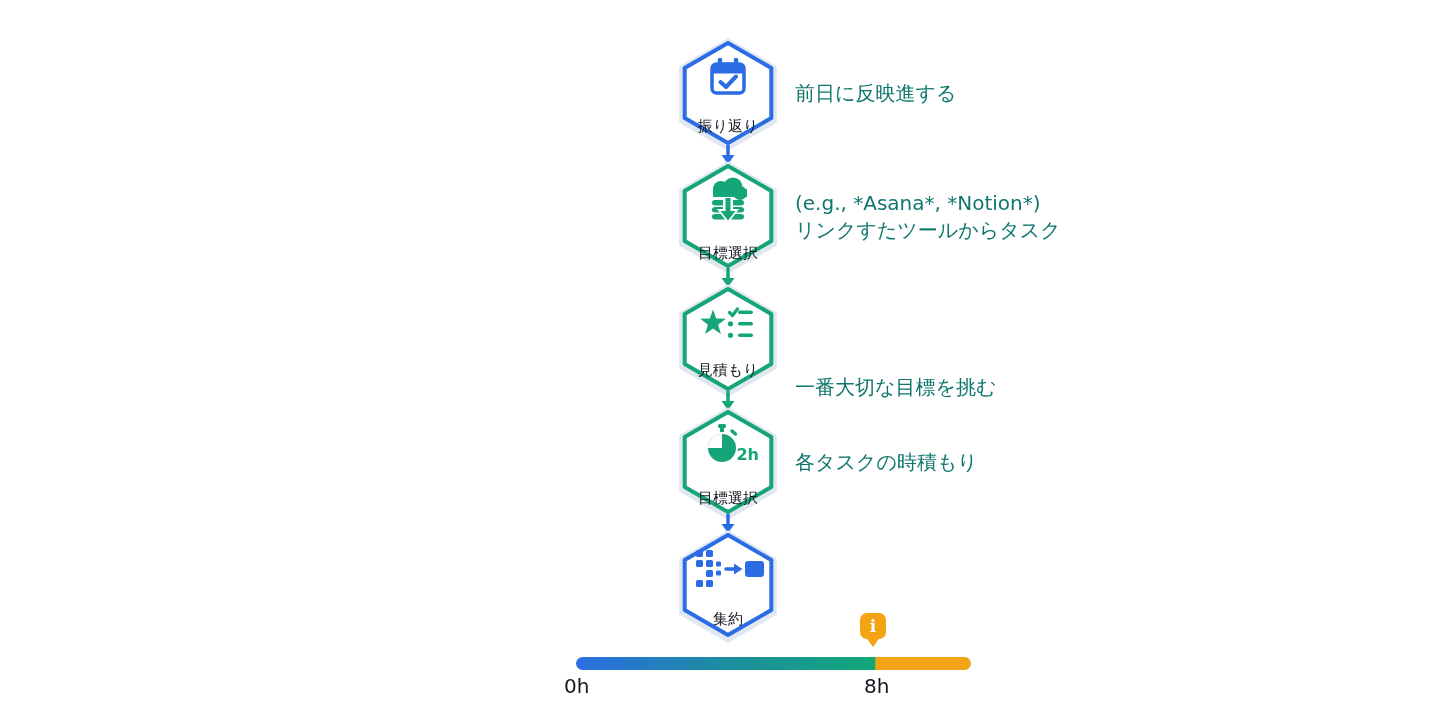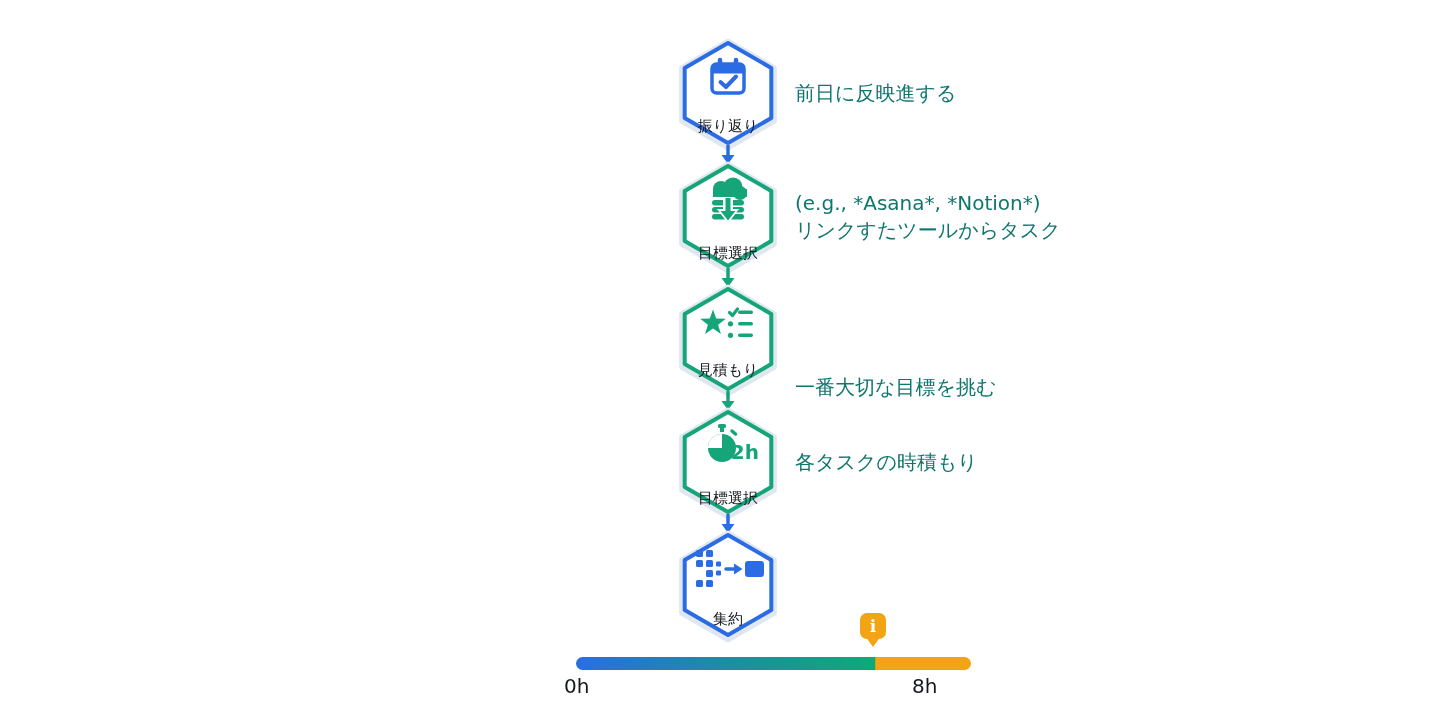--- a/index.html
+++ b/index.html
@@ -22,21 +22,21 @@
   .arrow { position:absolute; width:16px; height:20px; }
   .arrow-blue  .a-line { stroke:#2b6ce5; } .arrow-blue  .a-head { fill:#2b6ce5; }
   .arrow-green .a-line { stroke:#15a578; } .arrow-green .a-head { fill:#15a578; }
   .a-line { stroke-width:3.5; stroke-linecap:round; }
 
   
   .desc { position:absolute; left:795px; font-size:20px; line-height:27px; color:#0f766e; white-space:nowrap; }
 
   
   .sw-wrap { position:relative; margin-left:-12px; }
-  .sw-badge { position:absolute; right:-17px; bottom:5px; color:#15a578; font-weight:bold; font-size:20px; }
+  .sw-badge { position:absolute; right:-17px; bottom:5px; color:#15a578; font-weight:bold; font-size:16px; }
 
   
   .tl-bar { position:absolute; left:576px; top:657px; width:395px; height:13px; border-radius:7px;
             background:linear-gradient(90deg,#2a6ee2 0%, #1d8da0 38%, #10a878 75.6%, #f2a414 75.9%, #f2a414 100%); }
   .tl-marker { position:absolute; left:860px; top:613px; width:26px; height:26px; background:#f2a414;
                border-radius:7px; display:flex; align-items:center; justify-content:center; }
   .tl-pointer { position:absolute; left:860px; top:636px; width:0; height:0;
                 border-left:8px solid transparent; border-right:8px solid transparent;
                 border-top:11px solid #f2a414; margin-left:5px; }
   .tl-i { font-family:"DejaVu Serif","Liberation Serif",serif; font-weight:bold; color:#ffffff;
@@ -191,15 +191,15 @@
     <div>各タスクの時積もり</div>
     <div></div>
   </div>
 
   <div class="tl-marker">
     <span class="tl-i">i</span>
   </div>
   <div class="tl-pointer"></div>
   <div class="tl-bar"></div>
   <div class="tl-label" style="left:564px;">0h</div>
-  <div class="tl-label" style="left:912px;">8h</div>
+  <div class="tl-label" style="left:864px;">8h</div>
 
 </div>
 
 </body></html>

